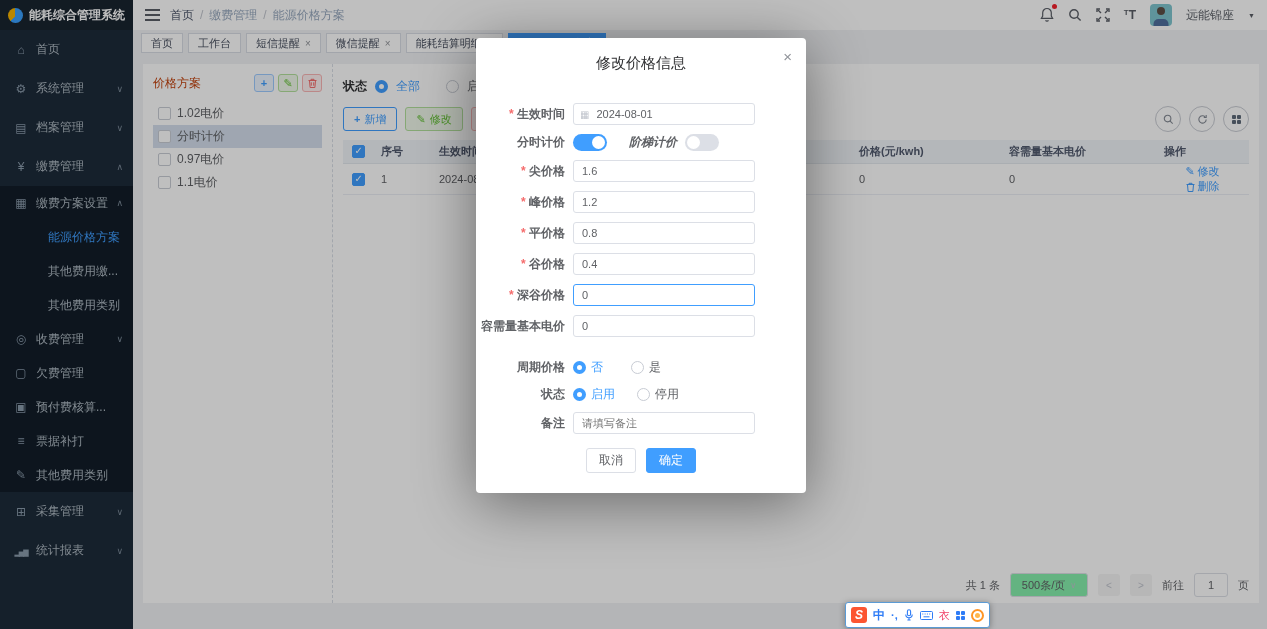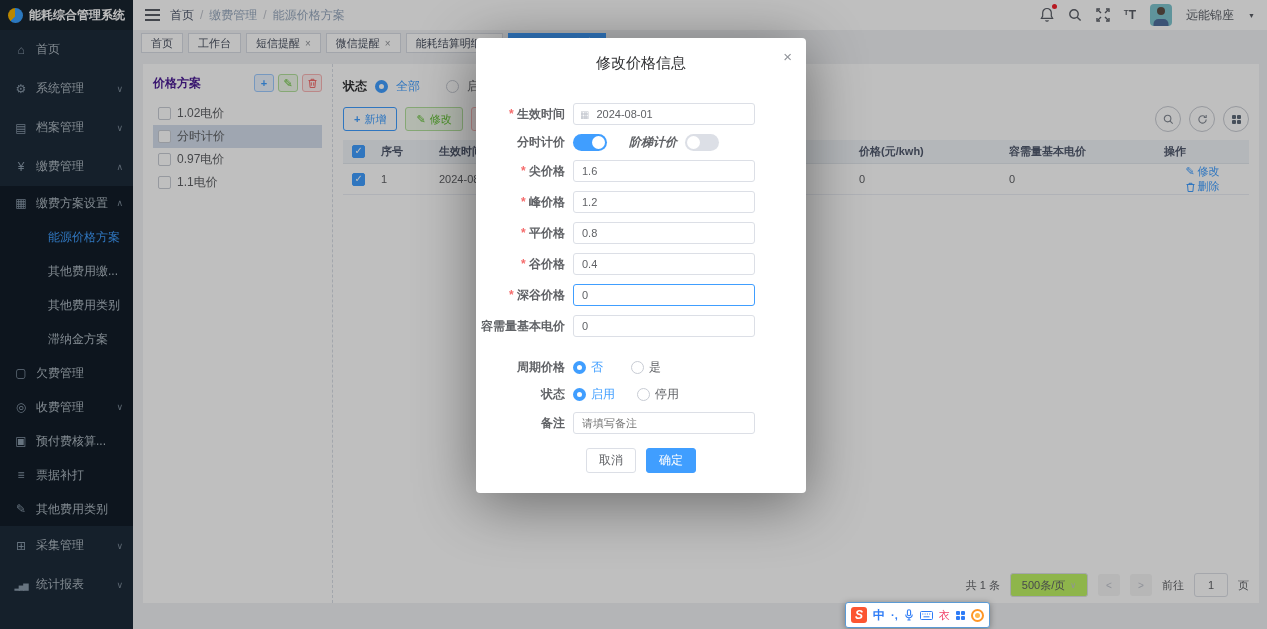--- a/index.html
+++ b/index.html
@@ -45,21 +45,21 @@
   .tabbar{position:absolute;left:133px;top:30px;width:1134px;height:26px;background:#f0f2f5;display:flex;align-items:center;gap:5px;padding:0 8px;box-sizing:border-box;}
   .tab{height:20px;display:flex;align-items:center;gap:5px;padding:0 9px;background:#fff;border:1px solid #d8dce5;font-size:11px;color:#495060;cursor:pointer;white-space:nowrap;box-sizing:border-box;}
   .tab .x{font-size:10px;color:#909399;} .tab .x::after{content:"×";}
   .tab.active{background:#409eff;border-color:#409eff;color:#fff;}
   .tab .dot{width:7px;height:7px;border-radius:50%;background:#fff;flex:none;}
   
   .content{position:absolute;left:133px;top:56px;width:1134px;height:573px;}
   .card{position:absolute;left:10px;top:8px;right:8px;bottom:26px;background:#fff;display:flex;}
   .tree-panel{width:190px;padding:10px;box-sizing:border-box;border-right:1px dashed #d9dee6;flex:none;}
   .tp-head{display:flex;align-items:center;gap:4px;}
-  .tp-title{font-weight:bold;color:#4c1d95;margin-right:auto;}
+  .tp-title{font-weight:normal;color:#c2410c;margin-right:auto;}
   .mini-btn{width:20px;height:18px;border-radius:3px;font-size:11px;display:flex;align-items:center;justify-content:center;cursor:pointer;box-sizing:border-box;}
   .mini-add{border:1px solid #9ecbff;background:#ecf5ff;color:#409eff;}
   .mini-edit{border:1px solid #b3e19d;background:#f0f9eb;color:#67c23a;}
   .mini-del{border:1px solid #fab6b6;background:#fef0f0;color:#f56c6c;}
   .tree-items{margin-top:10px;}
   .t-item{display:flex;align-items:center;gap:6px;height:23px;padding:0 5px;color:#606266;cursor:pointer;}
   .t-item.selected{background:#d4deec;}
   .cb{width:13px;height:13px;border:1px solid #c8ccd4;border-radius:2px;background:#fff;box-sizing:border-box;flex:none;cursor:pointer;}
   .cb.checked{background:#409eff;border-color:#409eff;position:relative;}
   .cb.checked::after{content:"✓";position:absolute;left:2px;top:-1px;color:#fff;font-size:10px;}
@@ -79,21 +79,21 @@
   .round-group{margin-left:auto;display:flex;gap:8px;}
   .round-btn{width:24px;height:24px;border-radius:50%;border:1px solid #c9ccd3;display:flex;align-items:center;justify-content:center;background:#fff;cursor:pointer;}
   .grid-ico{display:grid;grid-template-columns:4px 4px;grid-template-rows:4px 4px;gap:1px;}
   .grid-ico i{background:#5f6b7a;border-radius:1px;}
   table.grid{margin-top:8px;width:100%;border-collapse:collapse;table-layout:fixed;font-size:11px;}
   table.grid th{background:#f1f4f8;color:#515a6e;text-align:left;height:23px;padding:0 8px;font-weight:bold;border-bottom:1px solid #e3e8ee;}
   table.grid td{height:24px;padding:0 8px;color:#606266;border-bottom:1px solid #ebeef5;background:#fff;}
   th.c,td.c{text-align:center;padding:0;}
   .op-link{color:#409eff;cursor:pointer;display:inline-flex;gap:3px;align-items:center;margin:0 5px;}
   .pagination{position:absolute;right:10px;bottom:6px;display:flex;align-items:center;gap:10px;font-size:11px;color:#606266;}
-  .pg-select{width:76px;height:22px;border:1px solid #dcdfe6;border-radius:3px;display:flex;align-items:center;justify-content:center;gap:5px;background:#bef264;cursor:pointer;}
+  .pg-select{width:76px;height:22px;border:1px solid #dcdfe6;border-radius:3px;display:flex;align-items:center;justify-content:center;gap:5px;background:#86efac;cursor:pointer;}
   .pg-select .chev{font-size:8px;color:#c0c4cc;margin-left:0;}
   .pg-arrow{width:22px;height:22px;border-radius:3px;background:#f4f4f5;color:#c0c4cc;display:flex;align-items:center;justify-content:center;cursor:pointer;font-size:10px;}
   .pg-input{width:28px;height:20px;border:1px solid #dcdfe6;border-radius:3px;text-align:center;font-size:11px;color:#606266;font-family:inherit;}
   
   .overlay{position:absolute;inset:0;background:rgba(0,0,0,.25);z-index:20;}
   .modal{position:absolute;left:476px;top:38px;width:330px;height:455px;background:#fff;border-radius:4px;z-index:30;box-shadow:0 10px 60px rgba(0,0,0,.45);box-sizing:border-box;}
   .m-title{text-align:center;font-size:15px;color:#303133;padding-top:16px;}
   .m-close{position:absolute;right:14px;top:10px;color:#909399;font-size:15px;cursor:pointer;}
   .m-close::after{content:"×";}
   .m-form{margin-top:30px;}
@@ -160,31 +160,28 @@
         </div>
         <div class="s-item l3 active">
           <span>能源价格方案</span>
         </div>
         <div class="s-item l3">
           <span>其他费用缴...</span>
         </div>
         <div class="s-item l3">
           <span>其他费用类别</span>
         </div>
-        <div class="s-item l3">
-          <span>滞纳金方案</span>
-        </div>
-        <div class="s-item l2">
-          <span class="icon i-arrears"></span>
-          <span>欠费管理</span>
-        </div>
         <div class="s-item l2">
           <span class="icon i-collect"></span>
           <span>收费管理</span>
           <span class="chev chev-down"></span>
+        </div>
+        <div class="s-item l2">
+          <span class="icon i-arrears"></span>
+          <span>欠费管理</span>
         </div>
         <div class="s-item l2">
           <span class="icon i-prepay"></span>
           <span>预付费核算...</span>
         </div>
         <div class="s-item l2">
           <span class="icon i-list"></span>
           <span>票据补打</span>
         </div>
         <div class="s-item l2">

